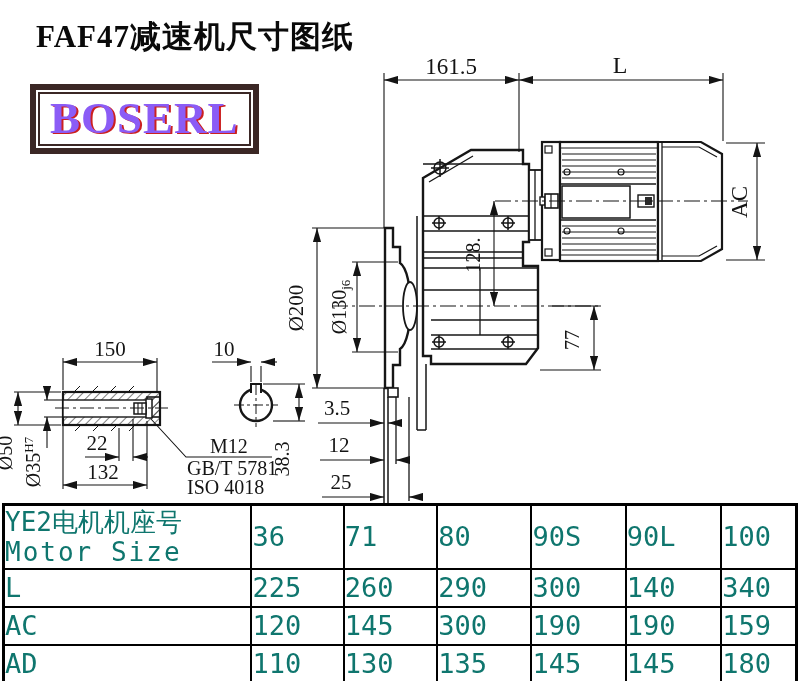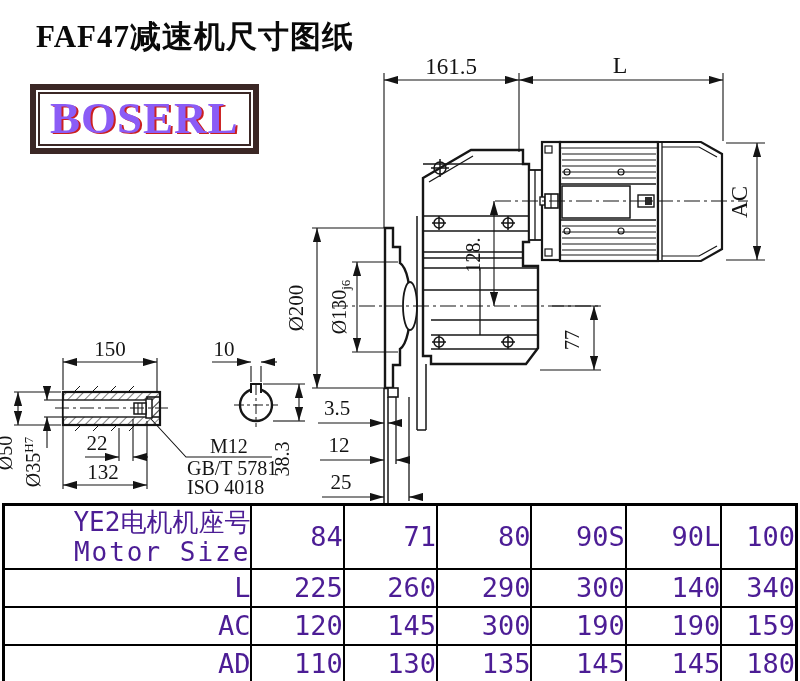--- a/index.html
+++ b/index.html
@@ -9,22 +9,22 @@
          letter-spacing:1px;color:#0a0a0a;font-family:"Liberation Serif",serif;white-space:nowrap;}
   #logo{position:absolute;left:30px;top:84px;border:6px solid #3b2725;background:#fff;padding:2px;}
   #logo .inner{border:2px solid #3b2725;padding:0 10px 2px 10px;}
   #logo .txt{font-family:"Liberation Serif",serif;font-weight:bold;font-size:45px;line-height:48px;
              color:#8b5cf6;text-shadow:2px 1px 0 #cc2020;letter-spacing:1px;}
   svg{position:absolute;left:0;top:0;}
   svg text{font-family:"Liberation Serif",serif;fill:#141414;}
   
   #dimtable{position:absolute;left:2px;top:503px;width:796px;border-collapse:collapse;
             table-layout:fixed;background:#fff;}
-  #dimtable td{border:2px solid #000;text-align:right;vertical-align:middle;
-               font-family:"DejaVu Sans Mono",monospace;font-size:27px;color:#4c1d95;padding:0;}
+  #dimtable td{border:2px solid #000;text-align:left;vertical-align:middle;
+               font-family:"DejaVu Sans Mono",monospace;font-size:27px;color:#0f766e;padding:0;}
   #dimtable tr{height:38px;}
   #dimtable tr.hdr{height:64px;}
   #dimtable .cn{font-size:26px;line-height:30px;font-family:"DejaVu Sans Mono","Liberation Sans",sans-serif;}
   #dimtable .en{font-size:26px;line-height:30px;letter-spacing:2px;}
   table{border:3px solid #000;}
 </style>
 </head>
 <body>
 
 <div id="canvas">
@@ -281,21 +281,21 @@
         <col style="width:94px">
         <col style="width:95px">
         <col style="width:75px">
     </colgroup>
     <tbody>
         <tr class="hdr">
       <td>
         <div class="cn">YE2电机机座号</div>
         <div class="en">Motor Size</div>
       </td>
-      <td>84</td>
+      <td>36</td>
       <td>71</td>
       <td>80</td>
       <td>90S</td>
       <td>90L</td>
       <td>100</td>
     </tr>
     <tr>
       <td>L</td>
       <td>225</td>
       <td>260</td>

